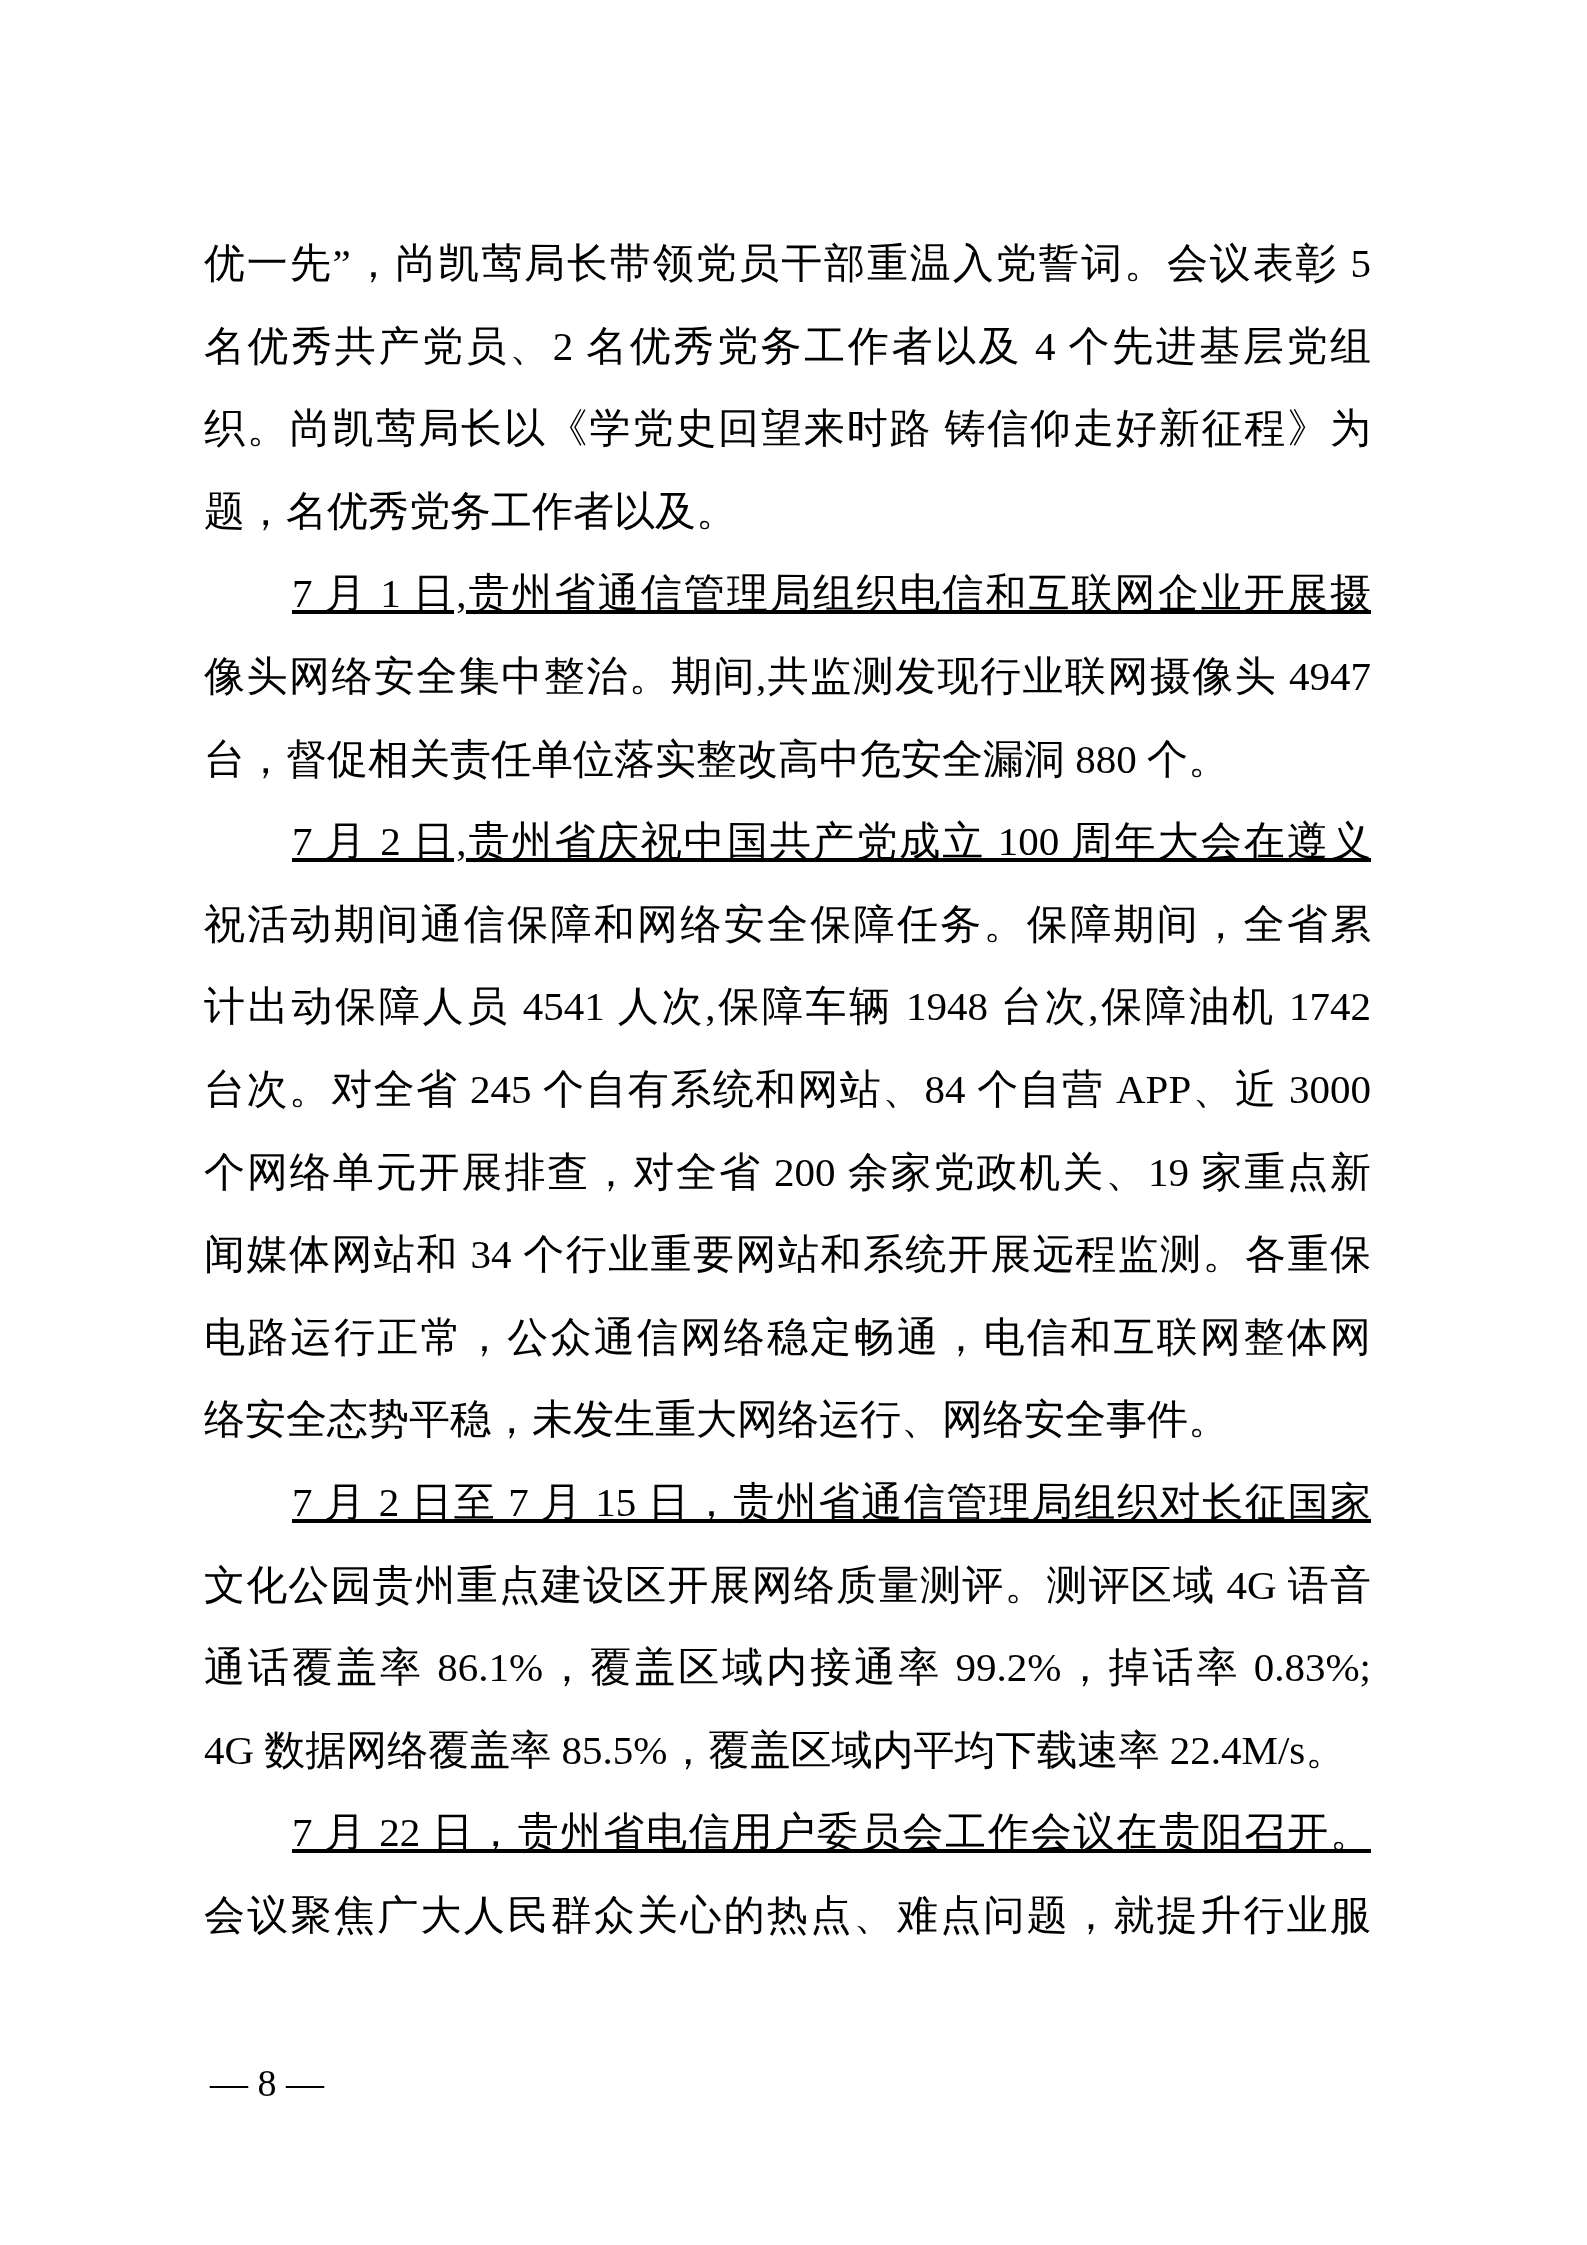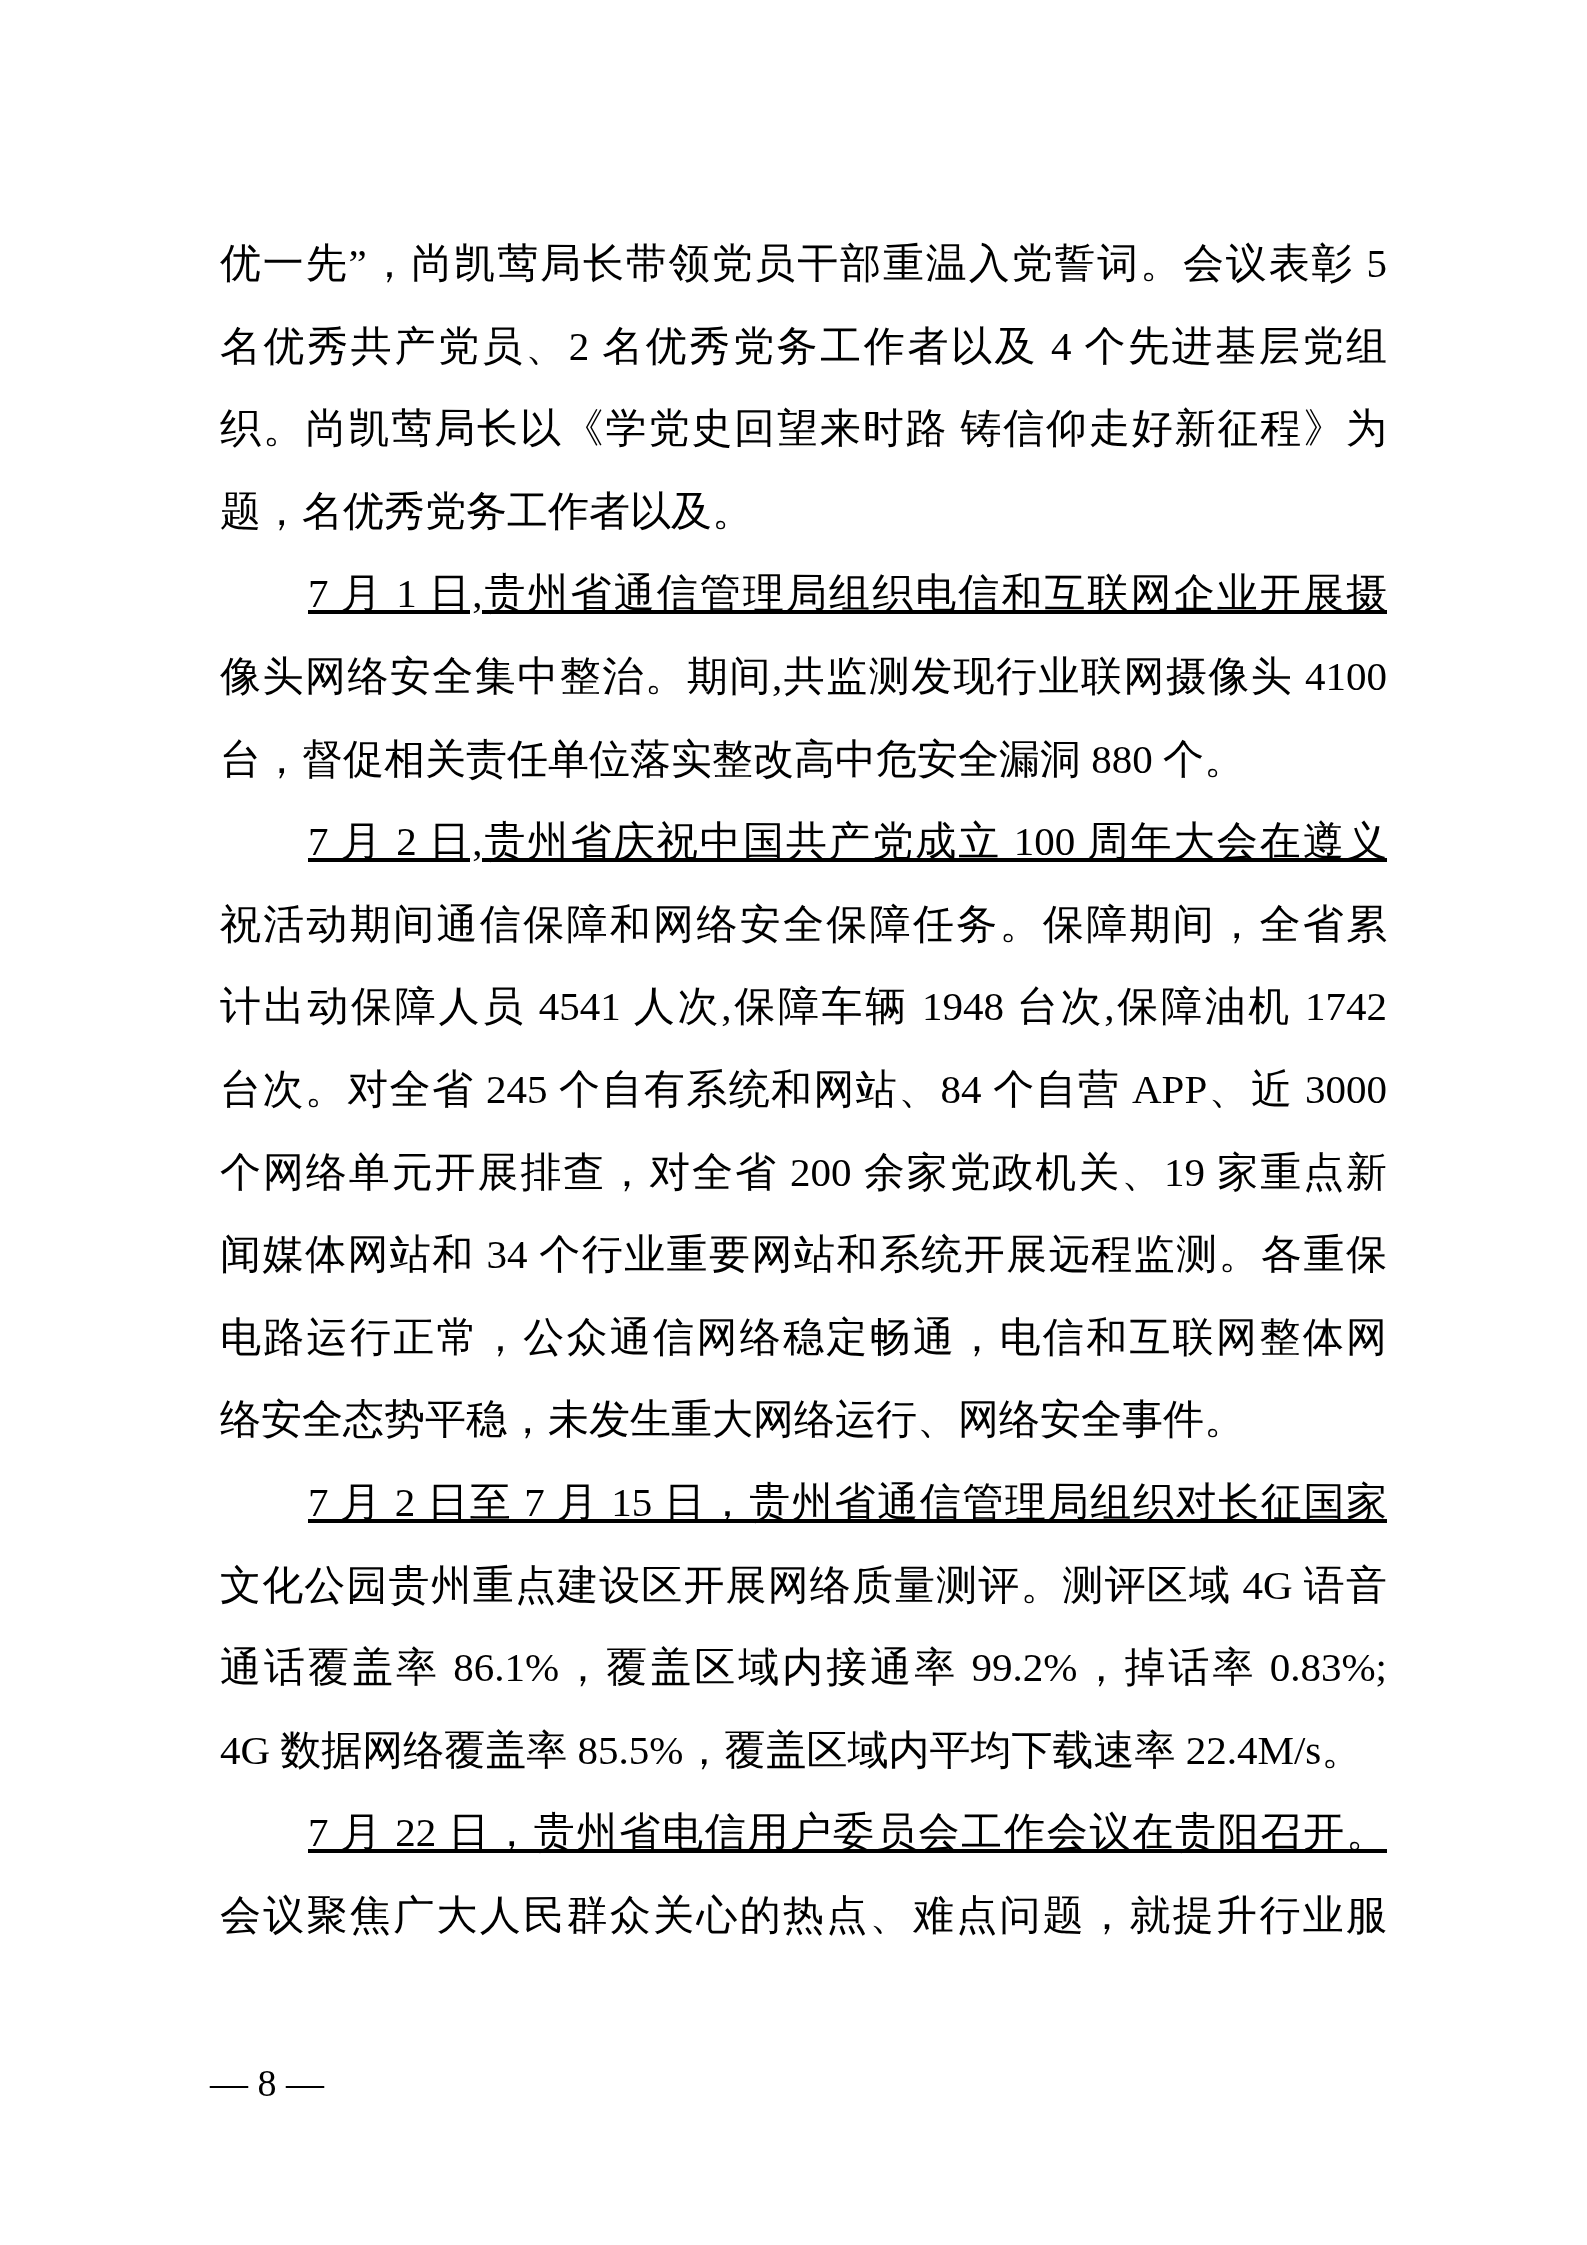--- a/index.html
+++ b/index.html
@@ -11,21 +11,21 @@
     position: relative;
     width: 1587px;
     height: 2245px;
     background: #ffffff;
     color: #000000;
     font-family: "Liberation Serif", "DejaVu Serif", serif;
     overflow: hidden;
   }
   .textblock {
     position: absolute;
-    left: 220px;
+    left: 204px;
     top: 222px;
     width: 1167px;
   }
   .line {
     font-size: 41px;
     line-height: 82.6px;
     height: 82.6px;
     overflow: hidden;
     text-align: justify;
     text-align-last: justify;
@@ -51,21 +51,21 @@
 </head>
 <body>
 
 <div class="page">
   <div class="textblock">
     <div class="line">优一先”，尚凯莺局长带领党员干部重温入党誓词。会议表彰 5</div>
     <div class="line">名优秀共产党员、2 名优秀党务工作者以及 4 个先进基层党组</div>
     <div class="line">织。尚凯莺局长以《学党史回望来时路 铸信仰走好新征程》为</div>
     <div class="line end">题，名优秀党务工作者以及。</div>
     <div class="line indent">7 月 1 日,贵州省通信管理局组织电信和互联网企业开展摄</div>
-    <div class="line">像头网络安全集中整治。期间,共监测发现行业联网摄像头 4100</div>
+    <div class="line">像头网络安全集中整治。期间,共监测发现行业联网摄像头 4947</div>
     <div class="line end">台，督促相关责任单位落实整改高中危安全漏洞 880 个。</div>
     <div class="line indent">7 月 2 日,贵州省庆祝中国共产党成立 100 周年大会在遵义</div>
     <div class="line">祝活动期间通信保障和网络安全保障任务。保障期间，全省累</div>
     <div class="line">计出动保障人员 4541 人次,保障车辆 1948 台次,保障油机 1742</div>
     <div class="line">台次。对全省 245 个自有系统和网站、84 个自营 APP、近 3000</div>
     <div class="line">个网络单元开展排查，对全省 200 余家党政机关、19 家重点新</div>
     <div class="line">闻媒体网站和 34 个行业重要网站和系统开展远程监测。各重保</div>
     <div class="line">电路运行正常，公众通信网络稳定畅通，电信和互联网整体网</div>
     <div class="line end">络安全态势平稳，未发生重大网络运行、网络安全事件。</div>
     <div class="line indent">7 月 2 日至 7 月 15 日，贵州省通信管理局组织对长征国家</div>

